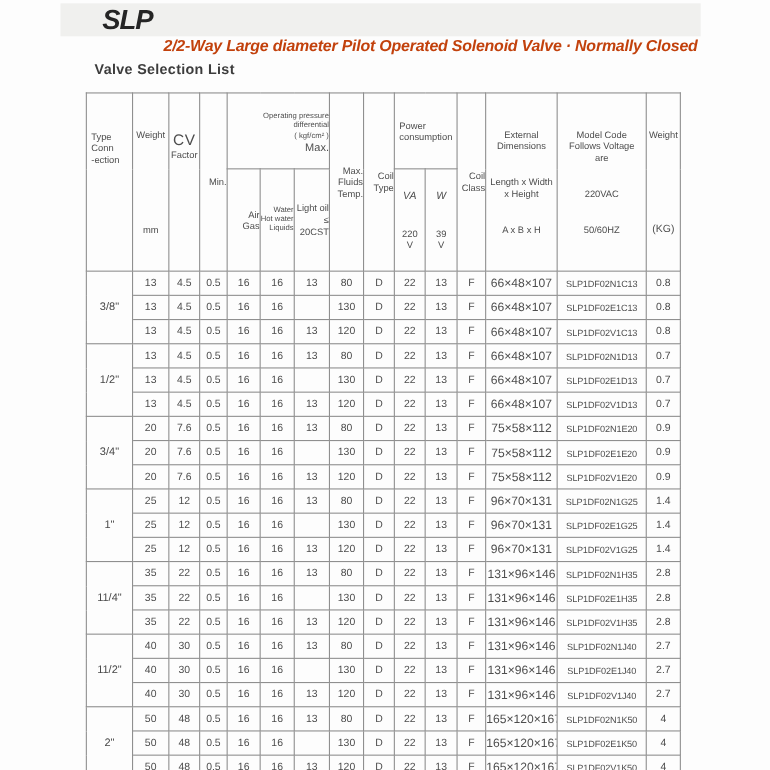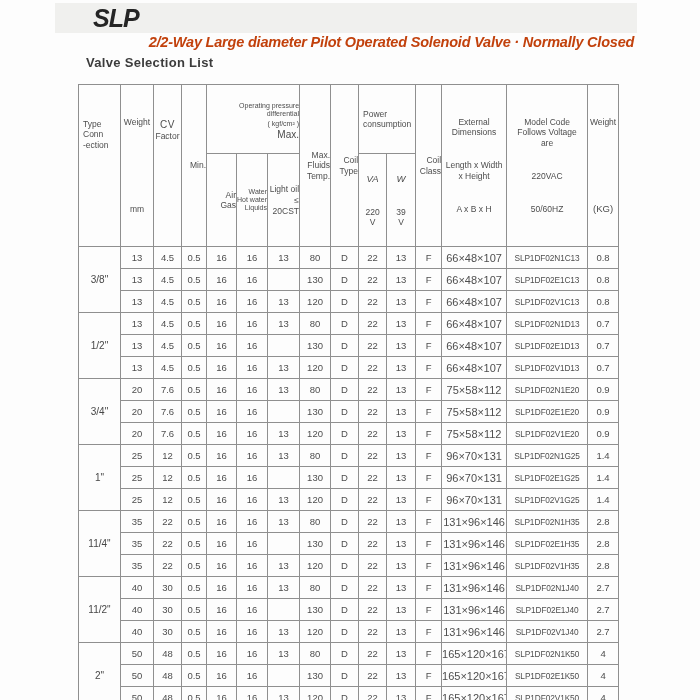--- a/index.html
+++ b/index.html
@@ -60,21 +60,21 @@
   .hcell{display:flex;flex-direction:column;height:100%;box-sizing:border-box;}
   .h-between{justify-content:space-between;padding:7px 1px;}
   .h-top{justify-content:flex-start;padding-top:9px;}
   .h-center{justify-content:center;text-align:right;}
   .h-left{align-items:flex-start;text-align:left;padding-left:4px;}
   .full-h{height:112px;}
   .sub-h{height:68px;}
 
   .t-sm{font-size:8.5px;white-space:pre-line;line-height:1.25;}
   .t-xs{font-size:7px;white-space:pre-line;line-height:1.2;}
-  .t-cv{font-size:10px;letter-spacing:0.5px;}
+  .t-cv{font-size:14px;letter-spacing:0.5px;}
   .t-max{font-size:10px;margin-top:1px;}
   .t-va{font-size:9.5px;font-style:italic;}
   .t-volt{font-size:8.5px;white-space:pre-line;line-height:1.2;}
   .t-kg{font-size:9.5px;margin-top:43px;}
 
   .pressure-head .t-xs{margin-top:1px;}
   .pressure-head{padding-top:4px;}
 
   
   td.pipe-cell{font-size:10px;color:#474747;}

